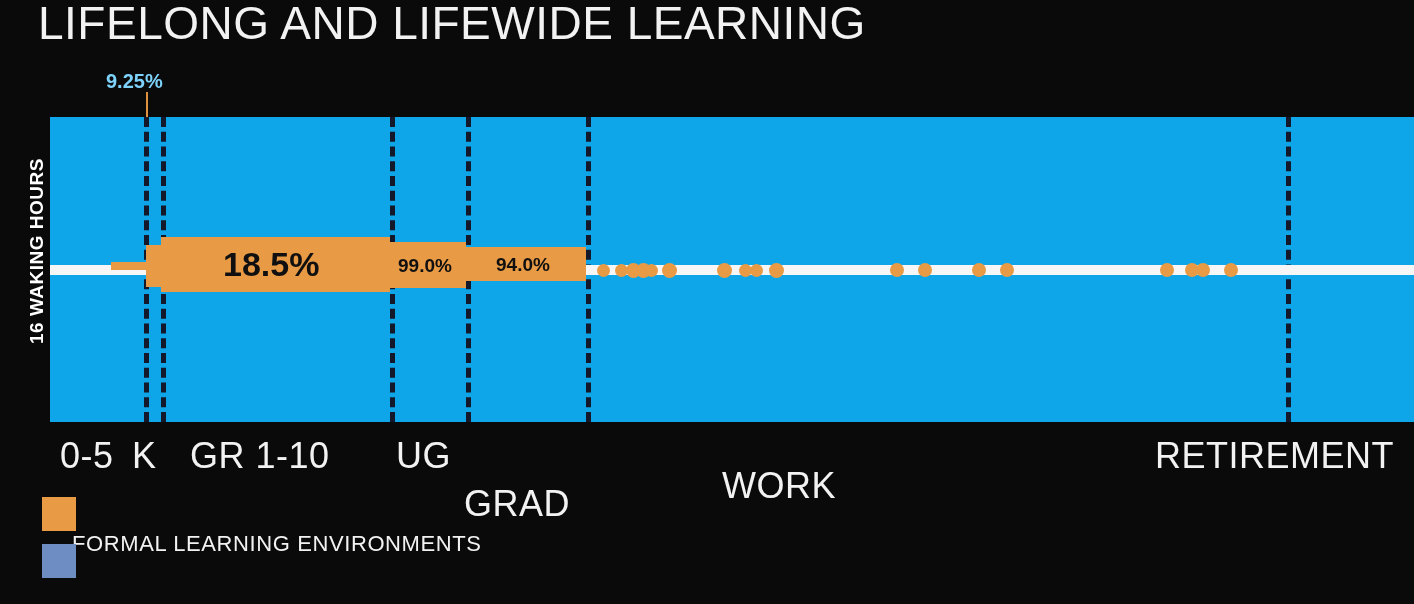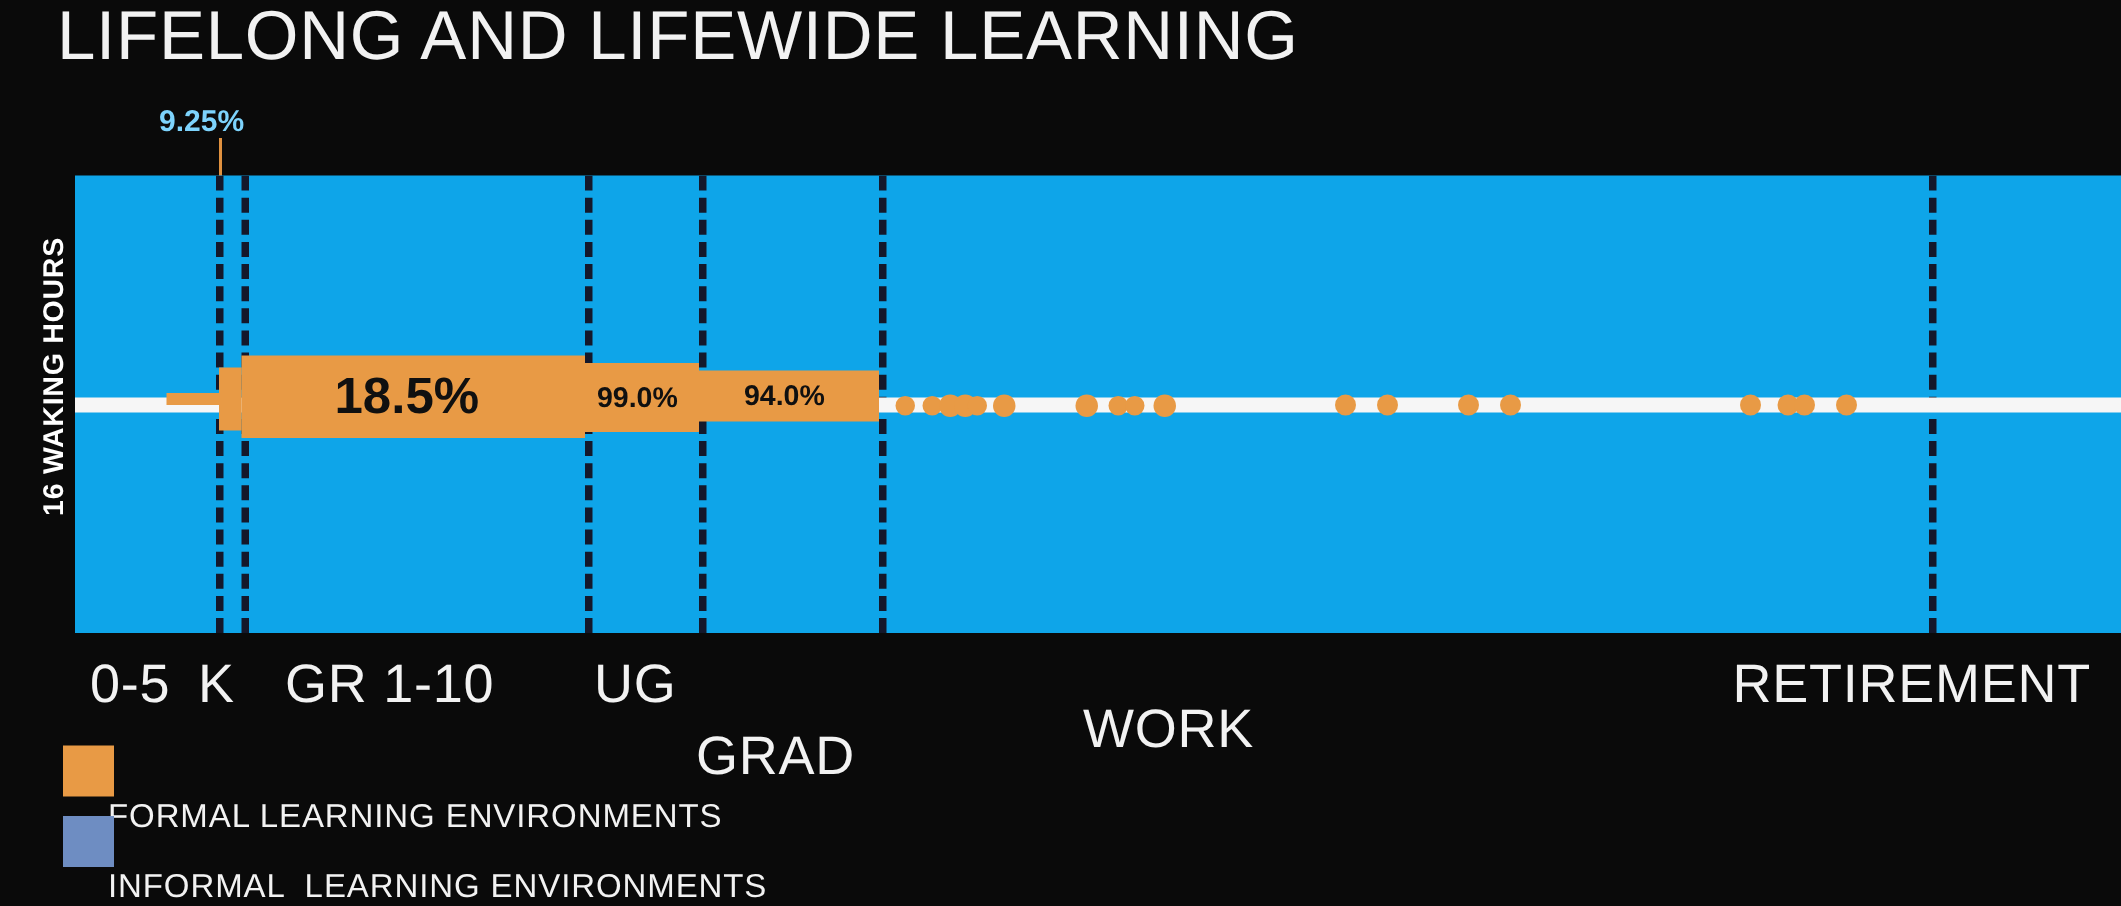--- a/index.html
+++ b/index.html
@@ -200,15 +200,14 @@
     <div class="x-label" style="left: 1155px; top: 435px;">RETIREMENT</div>
   </div>
 
 <div id="legend">
     <div class="legend-row" style="top: 497px;">
       <div class="legend-swatch" style="background: rgb(232, 154, 69);"></div>
       <div class="legend-text">FORMAL LEARNING ENVIRONMENTS</div>
     </div>
     <div class="legend-row" style="top: 544px;">
       <div class="legend-swatch" style="background: rgb(110, 141, 194);"></div>
-      <div class="legend-text">INFORMAL  LEARNING ENVIRONMENTS</div>
     </div>
   </div>
 
 </body></html>

